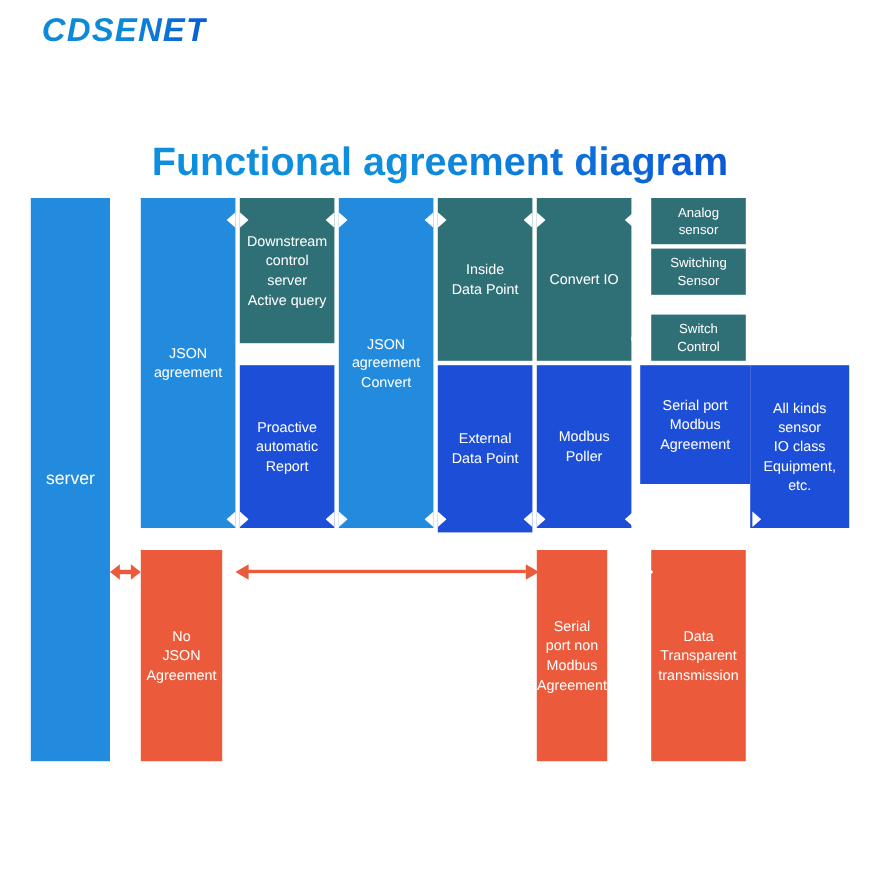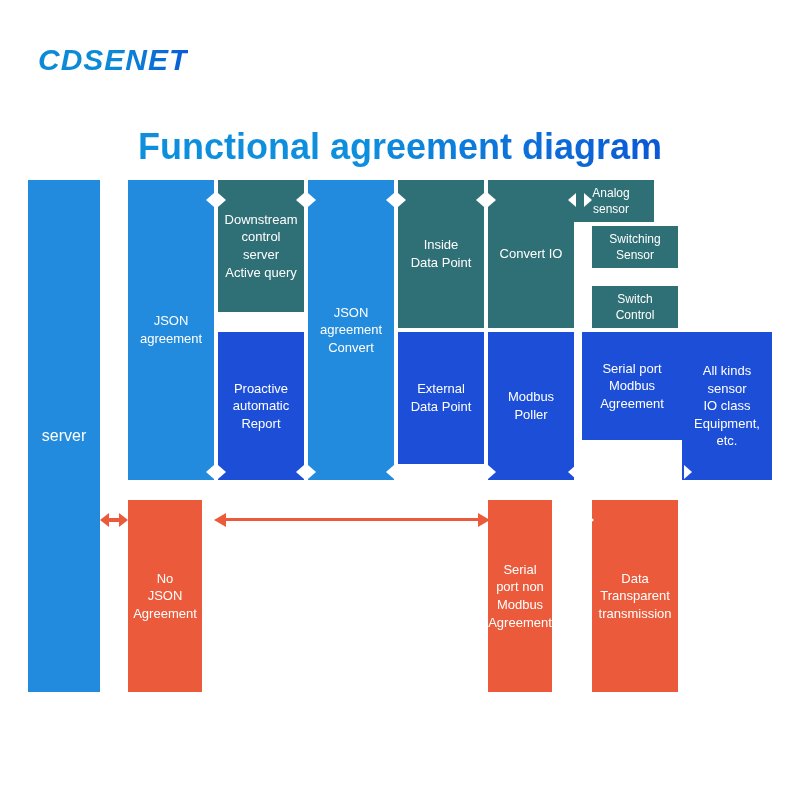--- a/index.html
+++ b/index.html
@@ -4,21 +4,21 @@
 <style>
   * { box-sizing: border-box; margin: 0; padding: 0; }
   body {
     width: 800px; height: 800px;
     background: #fff;
     font-family: Arial, Helvetica, sans-serif;
     position: relative;
     overflow: hidden;
   }
   .logo {
-    position: absolute; top: 43px; left: 38px;
+    position: absolute; top: 11px; left: 38px;
     font-size: 30px; font-weight: 900; font-style: italic;
     letter-spacing: 1px;
     background: linear-gradient(90deg, #0c8ad8 0%, #0c8ad8 50%, #0a5bd6 100%);
     -webkit-background-clip: text; background-clip: text;
     -webkit-text-fill-color: transparent; color: transparent; text-align: center;
   }
   .title {
     position: absolute; top: 126px; left: 0; width: 800px;
     text-align: center; font-size: 36px; font-weight: 700;
     background: linear-gradient(90deg, #0e8fde 0%, #0e8fde 45%, #0a3fd1 100%);
@@ -64,26 +64,26 @@
   <div class="box blue" style="left:0px; top:0px; width:72px; height:512px; font-size:16px;">server</div>
 
   <div class="box blue" style="left:100px; top:0px; width:86px; height:300px;">JSON<br>agreement</div>
 
   <div class="box teal" style="left:190px; top:0px; width:86px; height:132px;">Downstream<br>control<br>server<br>Active query</div>
   <div class="box dark" style="left:190px; top:152px; width:86px; height:148px;">Proactive<br>automatic<br>Report</div>
 
   <div class="box blue" style="left:280px; top:0px; width:86px; height:300px;">JSON<br>agreement<br>Convert</div>
 
   <div class="box teal" style="left:370px; top:0px; width:86px; height:148px;">Inside<br>Data Point</div>
-  <div class="box dark" style="left:370px; top:152px; width:86px; height:132px;">External<br>Data Point</div>
+  <div class="box dark" style="left:370px; top:152px; width:86px; height:152px;">External<br>Data Point</div>
 
   <div class="box teal" style="left:460px; top:0px; width:86px; height:148px;">Convert IO</div>
   <div class="box dark" style="left:460px; top:152px; width:86px; height:148px;">Modbus<br>Poller</div>
 
-  <div class="box teal" style="left:540px; top:0px; width:86px; height:42px; font-size:12px;">Analog<br>sensor</div>
+  <div class="box teal" style="left:564px; top:0px; width:86px; height:42px; font-size:12px;">Analog<br>sensor</div>
   <div class="box teal" style="left:564px; top:106px; width:86px; height:42px; font-size:12px;">Switch<br>Control</div>
   <div class="box teal" style="left:564px; top:46px; width:86px; height:42px; font-size:12px;">Switching<br>Sensor</div>
   <div class="box dark" style="left:554px; top:152px; width:100px; height:108px;">Serial port<br>Modbus<br>Agreement</div>
 
   <div class="box dark" style="left:654px; top:152px; width:90px; height:148px;">All kinds<br>sensor<br>IO class<br>Equipment,<br>etc.</div>
 
   <div class="box orange" style="left:100px; top:320px; width:74px; height:192px;">No<br>JSON<br>Agreement</div>
   <div class="box orange" style="left:460px; top:320px; width:64px; height:192px;">Serial<br>port non<br>Modbus<br>Agreement</div>
   <div class="box orange" style="left:564px; top:320px; width:86px; height:192px;">Data<br>Transparent<br>transmission</div>
 

